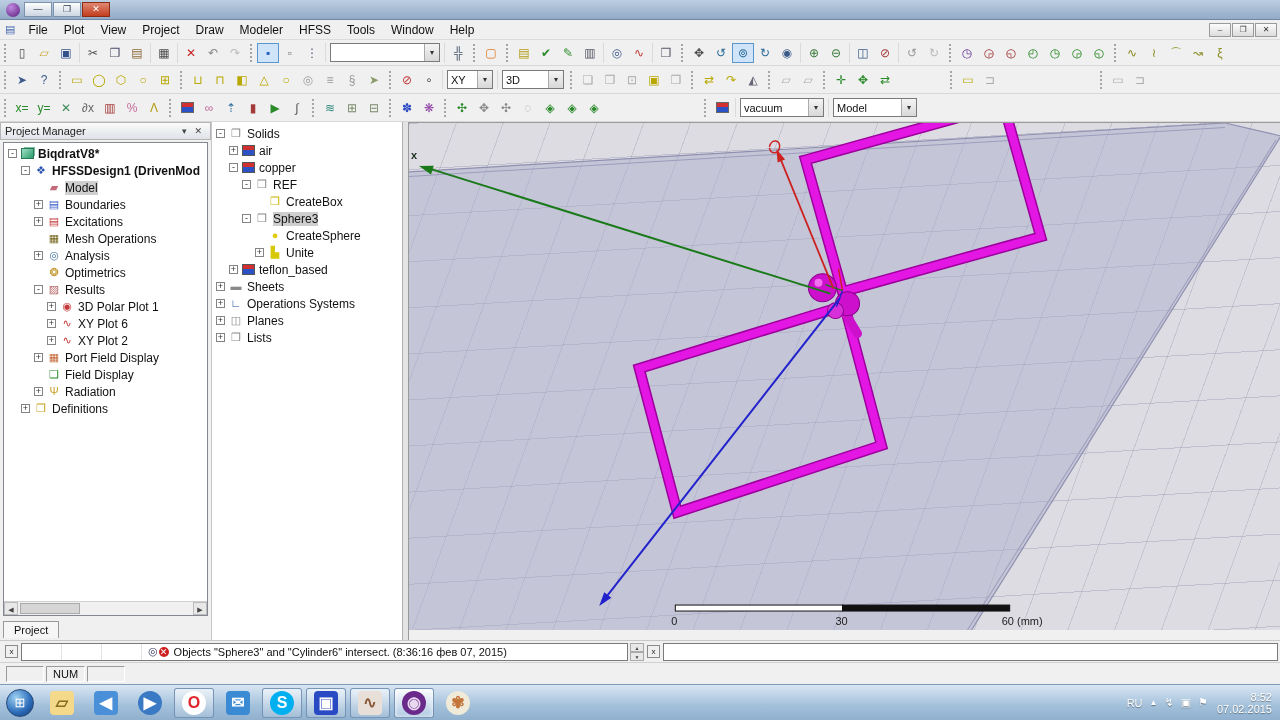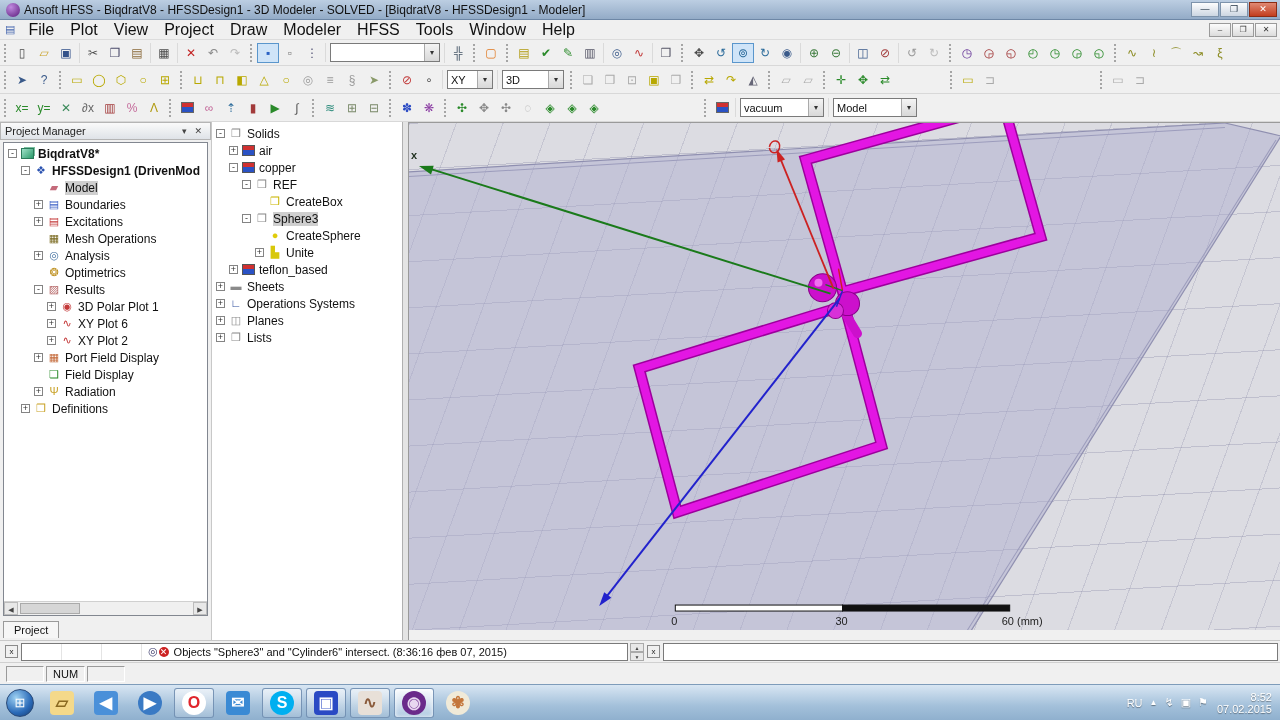--- a/index.html
+++ b/index.html
@@ -8,21 +8,21 @@
   .titlebar{height:20px;display:flex;align-items:center;background:linear-gradient(#bccee2,#93abc7);border-bottom:1px solid #6d87a6;padding:0 2px;}
   .app-orb{width:14px;height:14px;border-radius:50%;background:radial-gradient(circle at 35% 30%,#c08ae0,#5a1a7a);margin:0 4px;flex:none;}
   .titlebar .title{font-size:12px;color:#111;white-space:nowrap;overflow:hidden;flex:1;}
   .win-ctls{display:flex;gap:1px;margin-right:1px;}
   .wc{width:28px;height:15px;border:1px solid #7d93ab;background:linear-gradient(#fdfdfd,#ccd6e2);font-size:9px;line-height:13px;text-align:center;color:#234;}
   .wc.close{background:linear-gradient(#e08973,#c23d1e);color:#fff;border-color:#8c2c14;}
   
   .menubar{height:20px;display:flex;align-items:center;background:#f0f0f0;border-bottom:1px solid #dcdcdc;padding:0 3px;}
   .mdi-doc{font-size:11px;color:#4a6ab0;margin:0 5px 0 2px;}
   .menu-items{display:flex;flex:1;}
-  .menu-item{font-size:16px;color:#111;padding:2px 8px;text-align:right;}
+  .menu-item{font-size:12px;color:#111;padding:2px 8px;text-align:right;}
   .mdi-ctls{display:flex;gap:1px;}
   .mc{width:22px;height:14px;border:1px solid #9a9a9a;background:linear-gradient(#fcfcfc,#dcdcdc);font-size:8px;line-height:12px;text-align:center;color:#333;}
   
   .tbar{display:flex;align-items:center;background:#f0f0f0;border-bottom:1px solid #d8d8d8;padding:0 2px;}
   .tbar.r1{height:26px;}.tbar.r2{height:28px;}.tbar.r3{height:28px;}
   .tb-row{display:flex;align-items:center;flex-wrap:nowrap;}
   .tb-group{display:inline-flex;align-items:center;padding:0 2px;}
   .tb-group:not(.with-handle){border-left:1px solid #dadada;}
   .tb-handle{display:none;width:4px;height:18px;border-left:2px dotted #a5a5a5;margin-right:3px;}
   .with-handle{border-left:none;}
@@ -97,21 +97,20 @@
   .tray{margin-left:auto;display:flex;align-items:center;gap:7px;color:#fff;text-shadow:0 1px 1px rgba(0,0,0,.4);}
   .tray .lang{font-size:11px;}
   .tray .ti{font-size:11px;}
   .clock{font-size:11px;text-align:right;line-height:12px;margin:0 4px 0 2px;}
 </style>
 </head>
 <body>
 
 <div class="titlebar">
   <span class="app-orb"></span>
-  <span class="title">Ansoft HFSS - BiqdratV8 - HFSSDesign1 - 3D Modeler - SOLVED - [BiqdratV8 - HFSSDesign1 - Modeler]</span>
   <span class="win-ctls">
     <span class="wc">—</span>
     <span class="wc">❐</span>
     <span class="wc close">✕</span>
   </span>
 </div>
 
 <div class="menubar">
   <span class="mdi-doc">▤</span>
   <nav class="menu-items">

